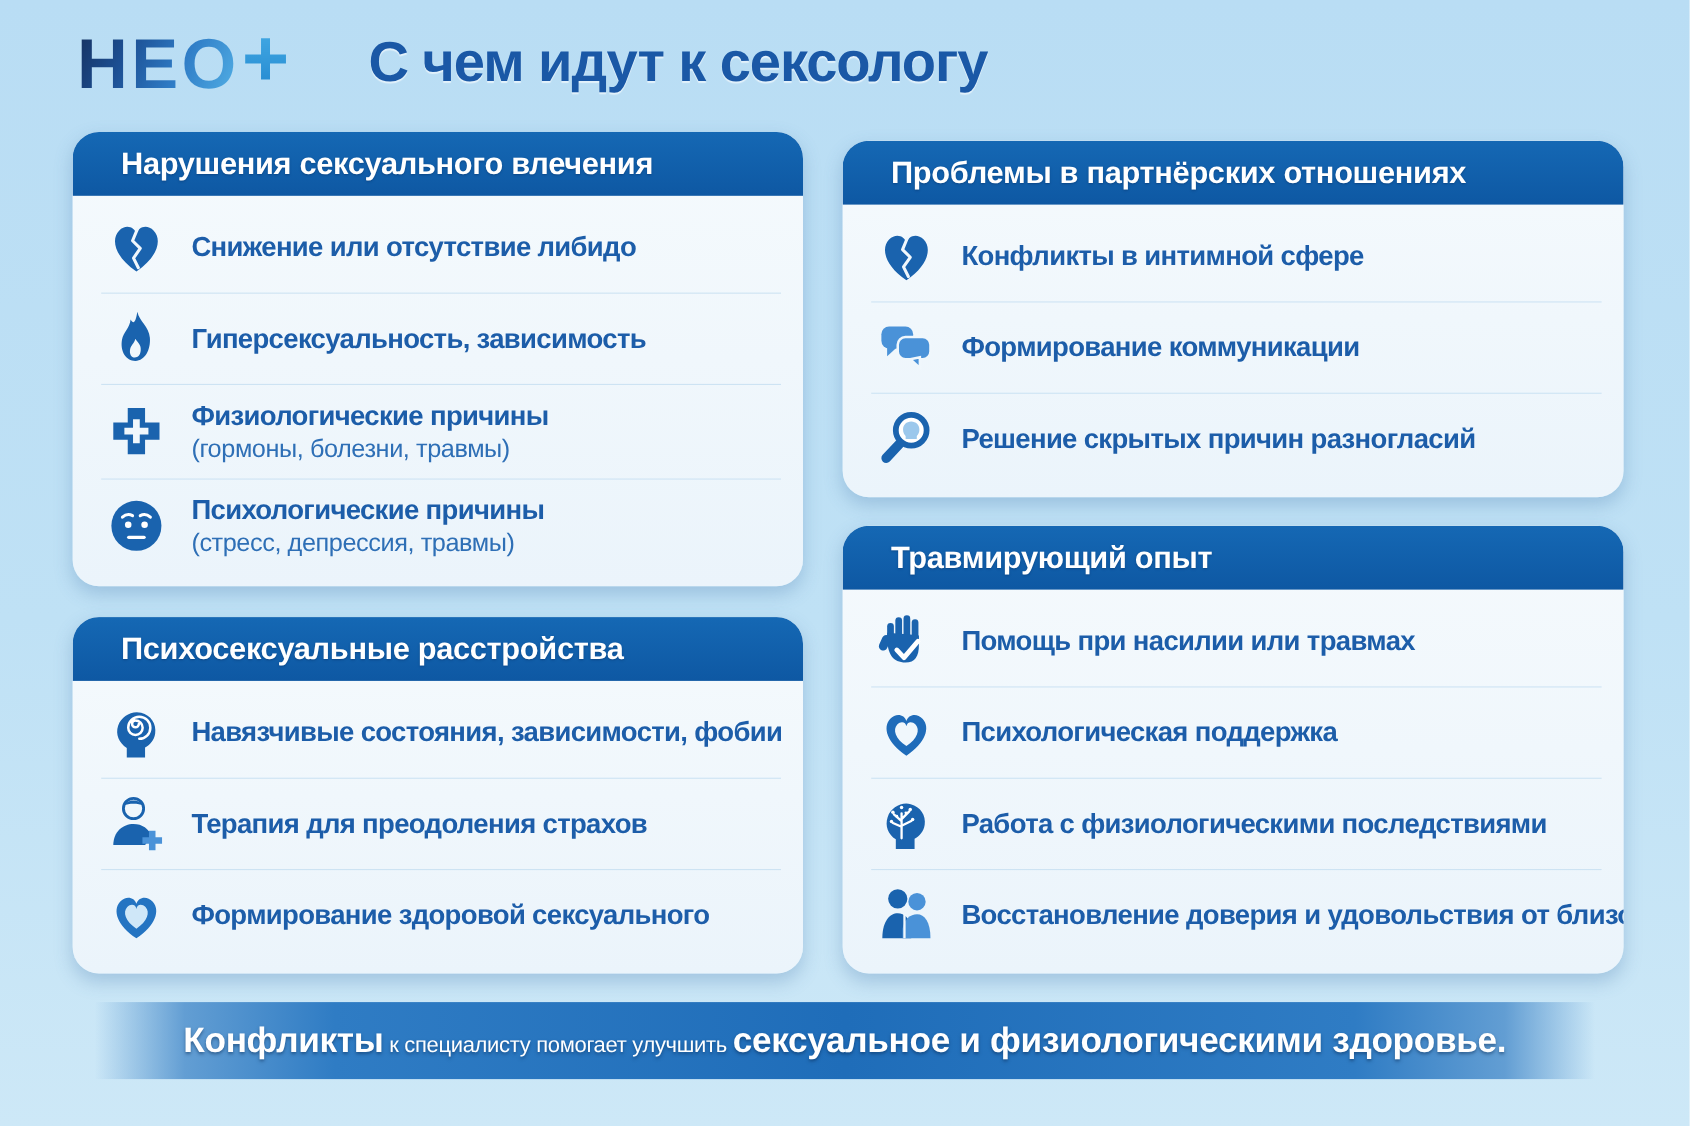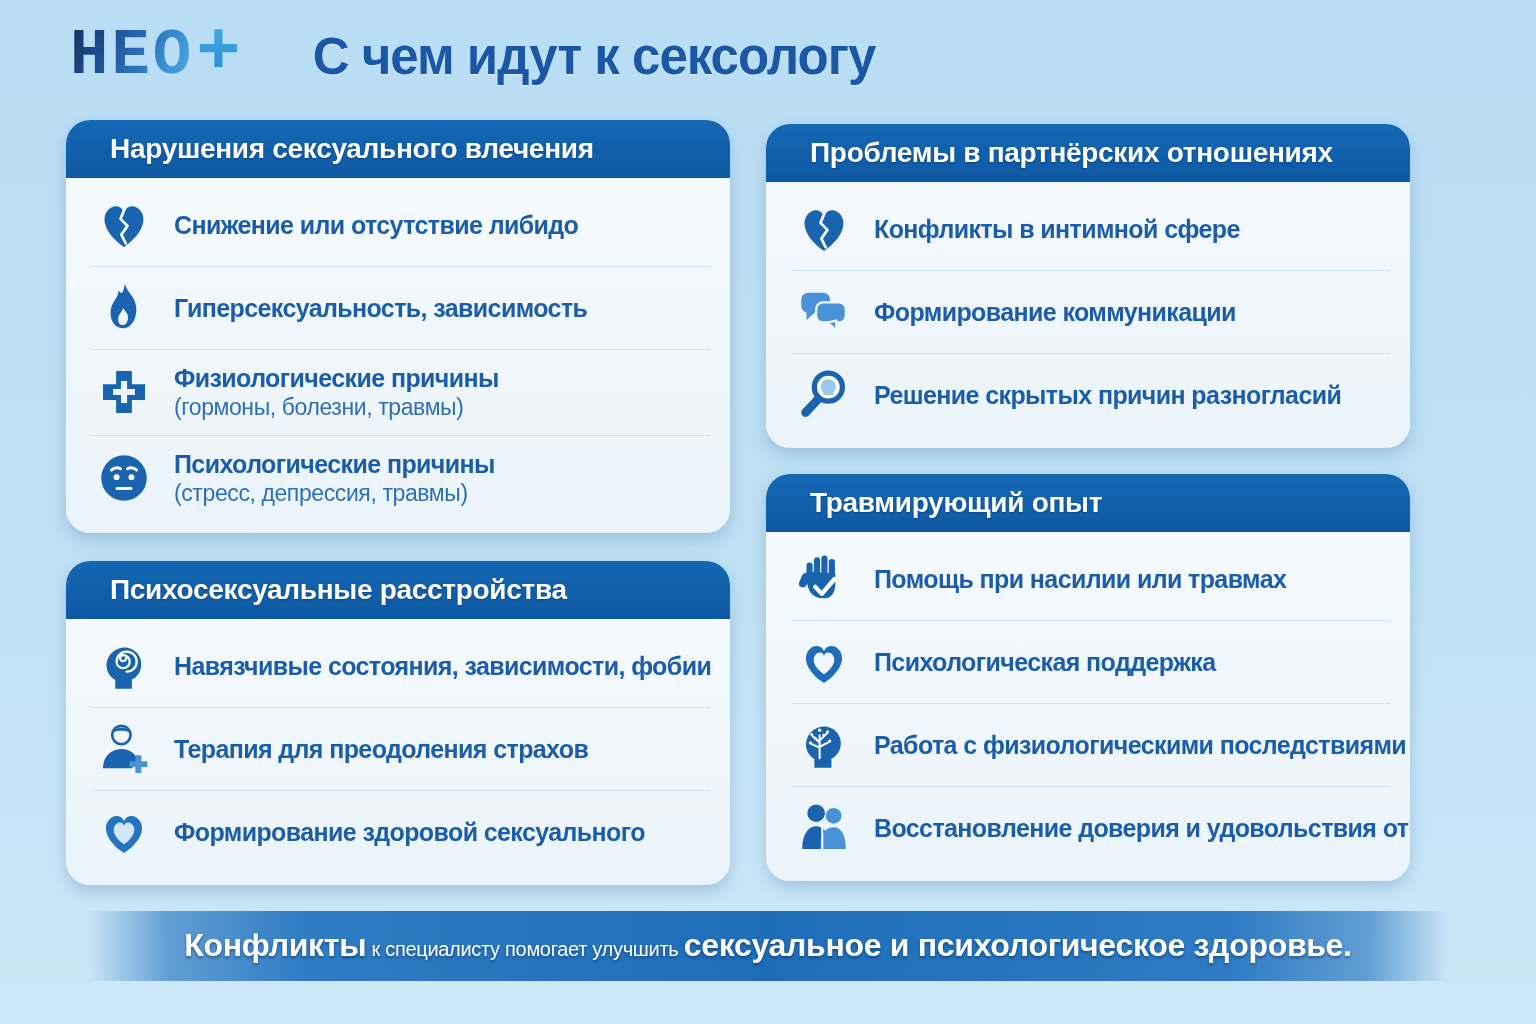--- a/index.html
+++ b/index.html
@@ -3,41 +3,41 @@
 <meta charset="utf-8">
 <style>
   * { margin:0; padding:0; box-sizing:border-box; }
   html,body { width:1536px; height:1024px; overflow:hidden; }
   body {
     font-family:"Liberation Sans", sans-serif;
     background:linear-gradient(180deg,#b9ddf4 0%,#bfe1f5 55%,#cde8f7 100%);
   }
   
   .page-header { display:flex; align-items:center; height:112px; padding-left:70px; }
-  .logo { display:flex; align-items:center; line-height:1; user-select:none;font-family:Liberation Mono, monospace; }
+  .logo { display:flex; align-items:flex-end; line-height:1; user-select:none; }
   .logo-neo {
     font-size:64px; font-weight:800; letter-spacing:3px;
     background:linear-gradient(115deg,#16305e 0%,#1c4f93 30%,#2f7cc6 62%,#55b4e8 100%);
     -webkit-background-clip:text; background-clip:text; color:transparent;
     text-shadow:none;
   }
   .logo-plus {
     font-size:74px; font-weight:800; margin-left:2px; margin-top:-6px;
     background:linear-gradient(180deg,#49b0e8 0%,#1f84cd 100%);
     -webkit-background-clip:text; background-clip:text; color:transparent;
   }
   .page-title {
     margin-left:72px; font-size:51px; font-weight:700; color:#1a58a6;
     letter-spacing:-1px; text-shadow:0 1px 1px rgba(255,255,255,0.6);
   }
   
-  .content { display:flex; align-items:center; gap:36px; padding:8px 60px 0 66px; }
+  .content { display:flex; align-items:flex-end; gap:36px; padding:8px 60px 0 66px; }
   .column { display:flex; flex-direction:column; }
   .column-left  { width:664px; gap:28px; }
-  .column-right { width:644px; gap:26px; }
+  .column-right { width:710px; gap:26px; }
   
   .card {
     border-radius:24px; overflow:hidden;
     background:linear-gradient(180deg,#f5fafd 0%,#ebf4fb 100%);
     box-shadow:0 7px 16px rgba(60,110,165,0.28), 0 1px 0 rgba(255,255,255,0.8) inset;
   }
   .card-header {
     background:linear-gradient(180deg,#1568b4 0%,#0e58a3 100%);
     color:#fff; font-size:28px; font-weight:700; letter-spacing:-0.3px;
     padding:13px 22px 13px 44px; white-space:nowrap;
@@ -306,14 +306,14 @@
       <span class="item-title">Восстановление доверия и удовольствия от близости</span>
 
     </span>
   </div>
         </div>
   </section>
     </div>
 </main>
 
 <footer class="footer-banner">
-  <p class="footer-text"><span class="seg-bold">Конфликты</span><span class="seg-regular"> к специалисту помогает улучшить </span><span class="seg-bold">сексуальное и психологическое здоровье.</span></p>
+  <p class="footer-text"><span class="seg-bold">Конфликты</span><span class="seg-regular"> к специалисту помогает улучшить </span><span class="seg-bold">сексуальное и физиологическими здоровье.</span></p>
 </footer>
 
 </body></html>

